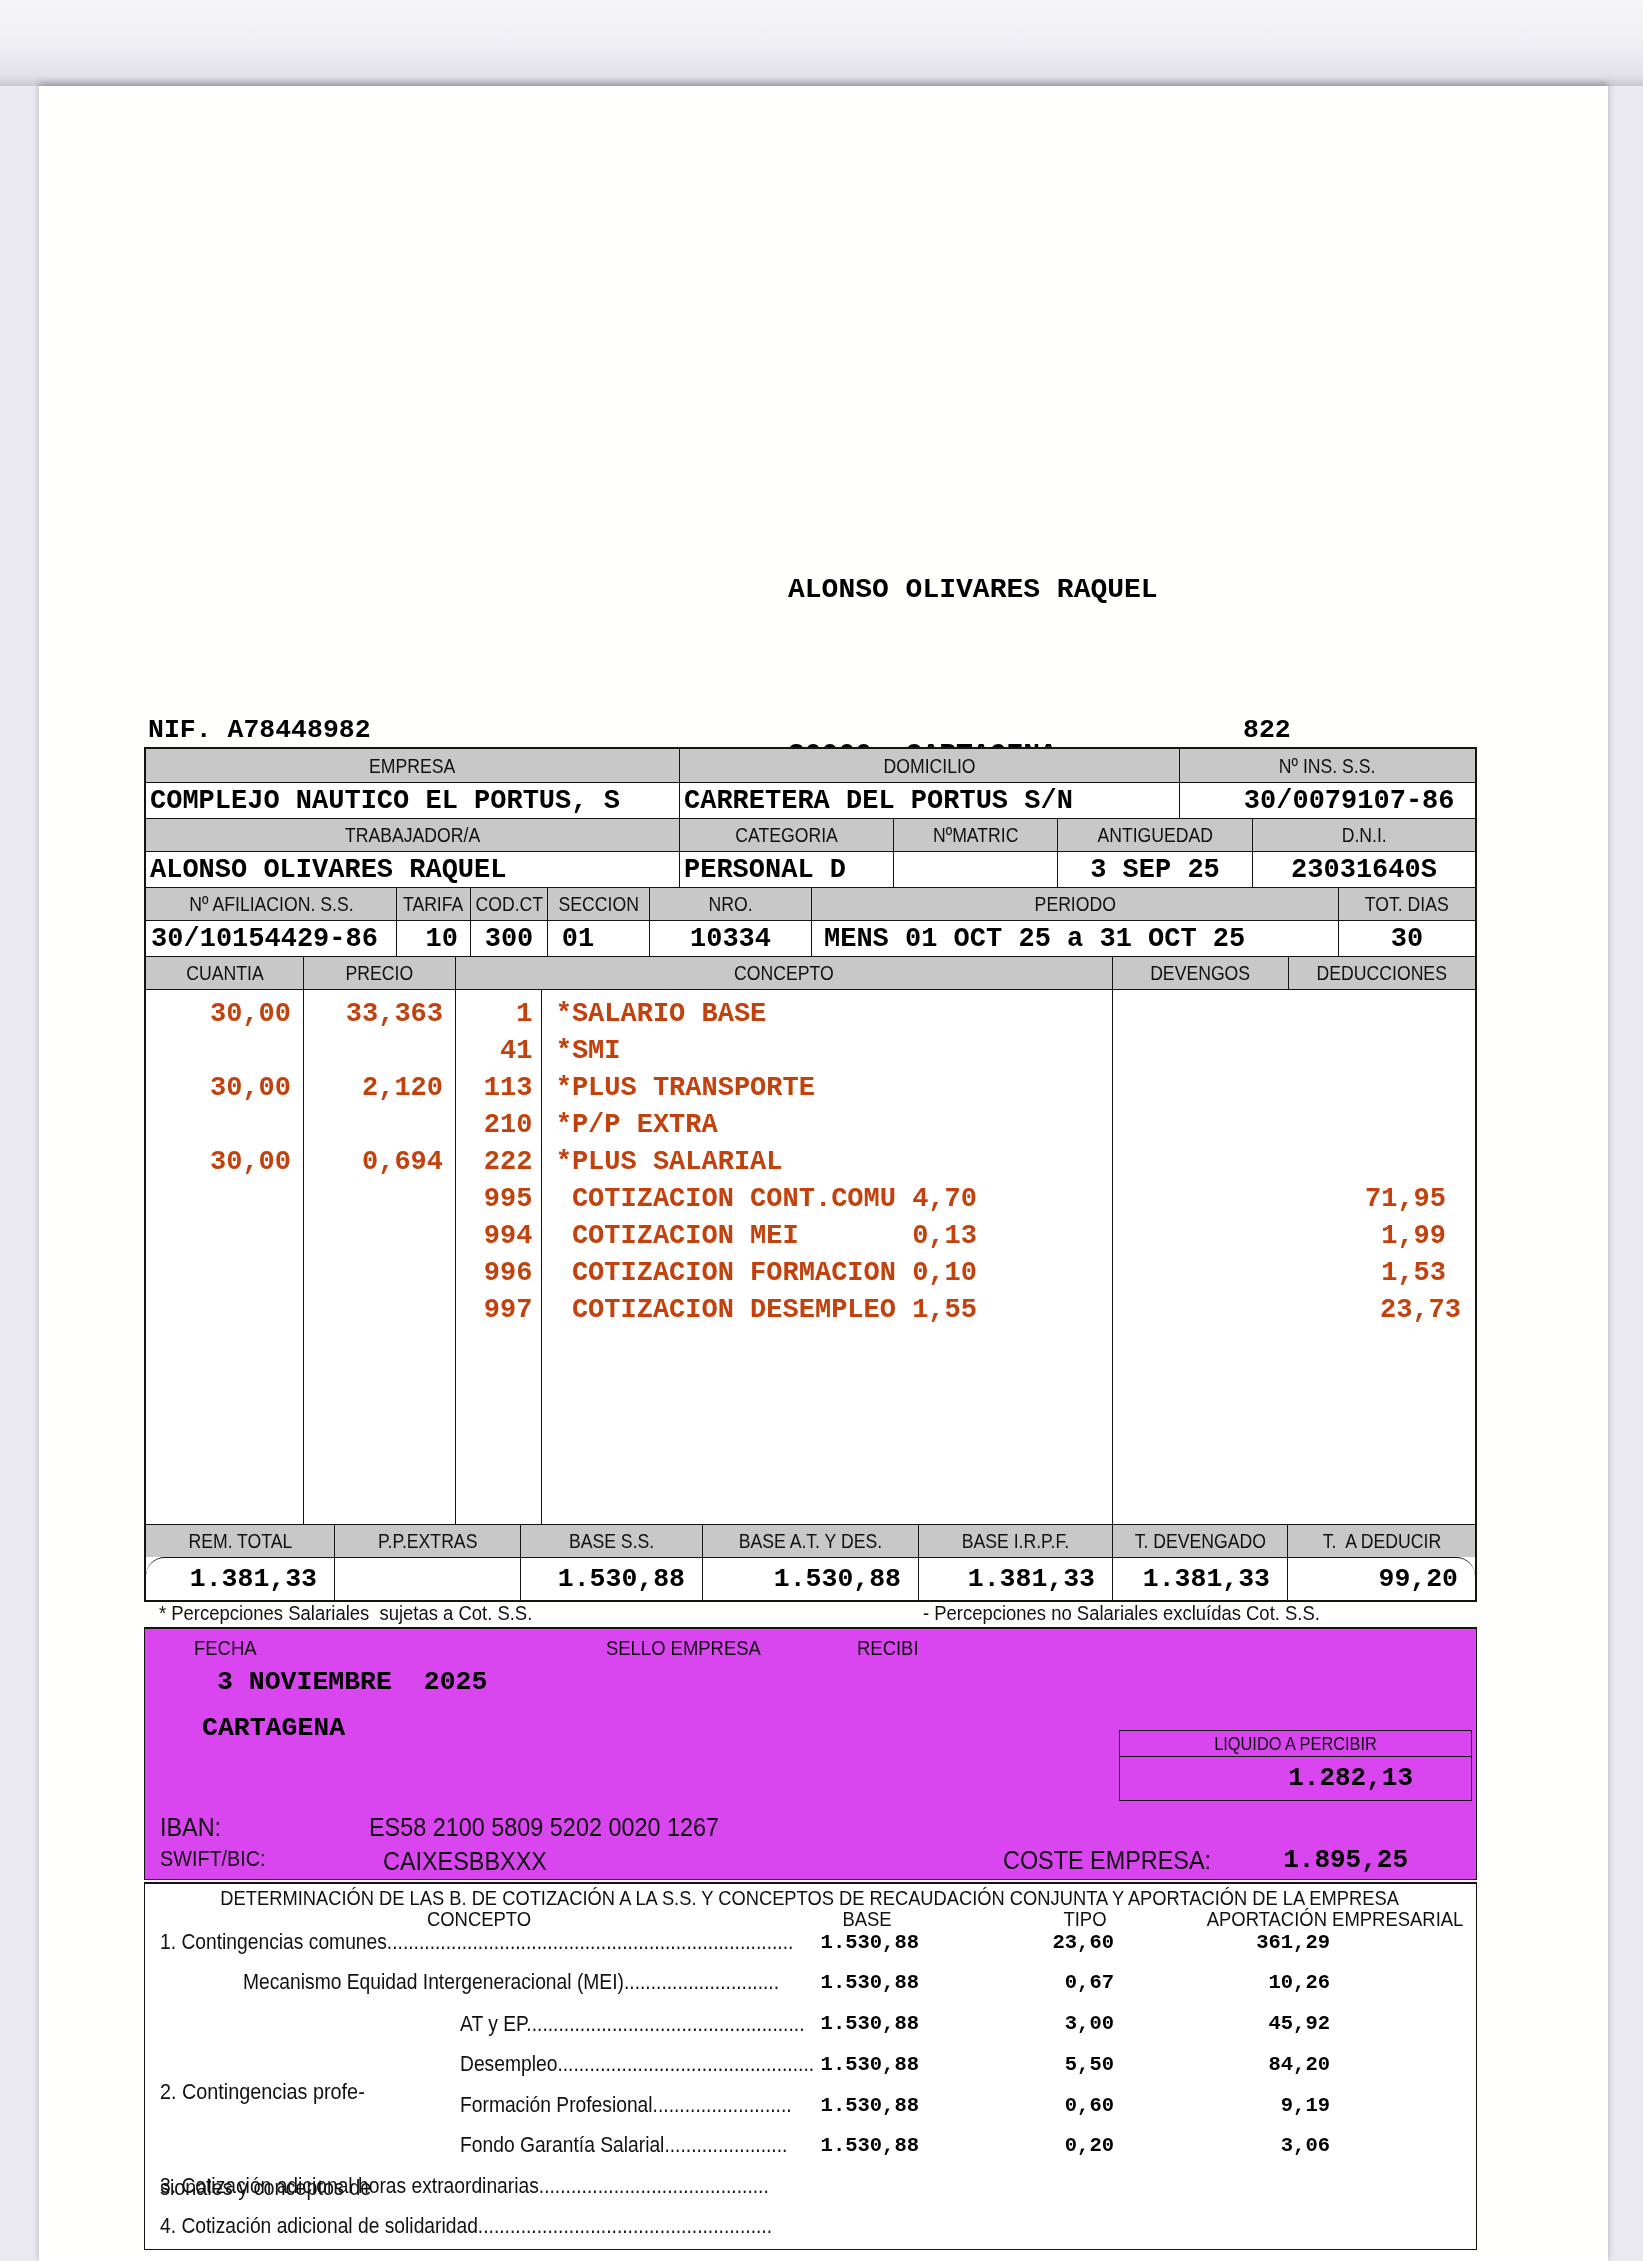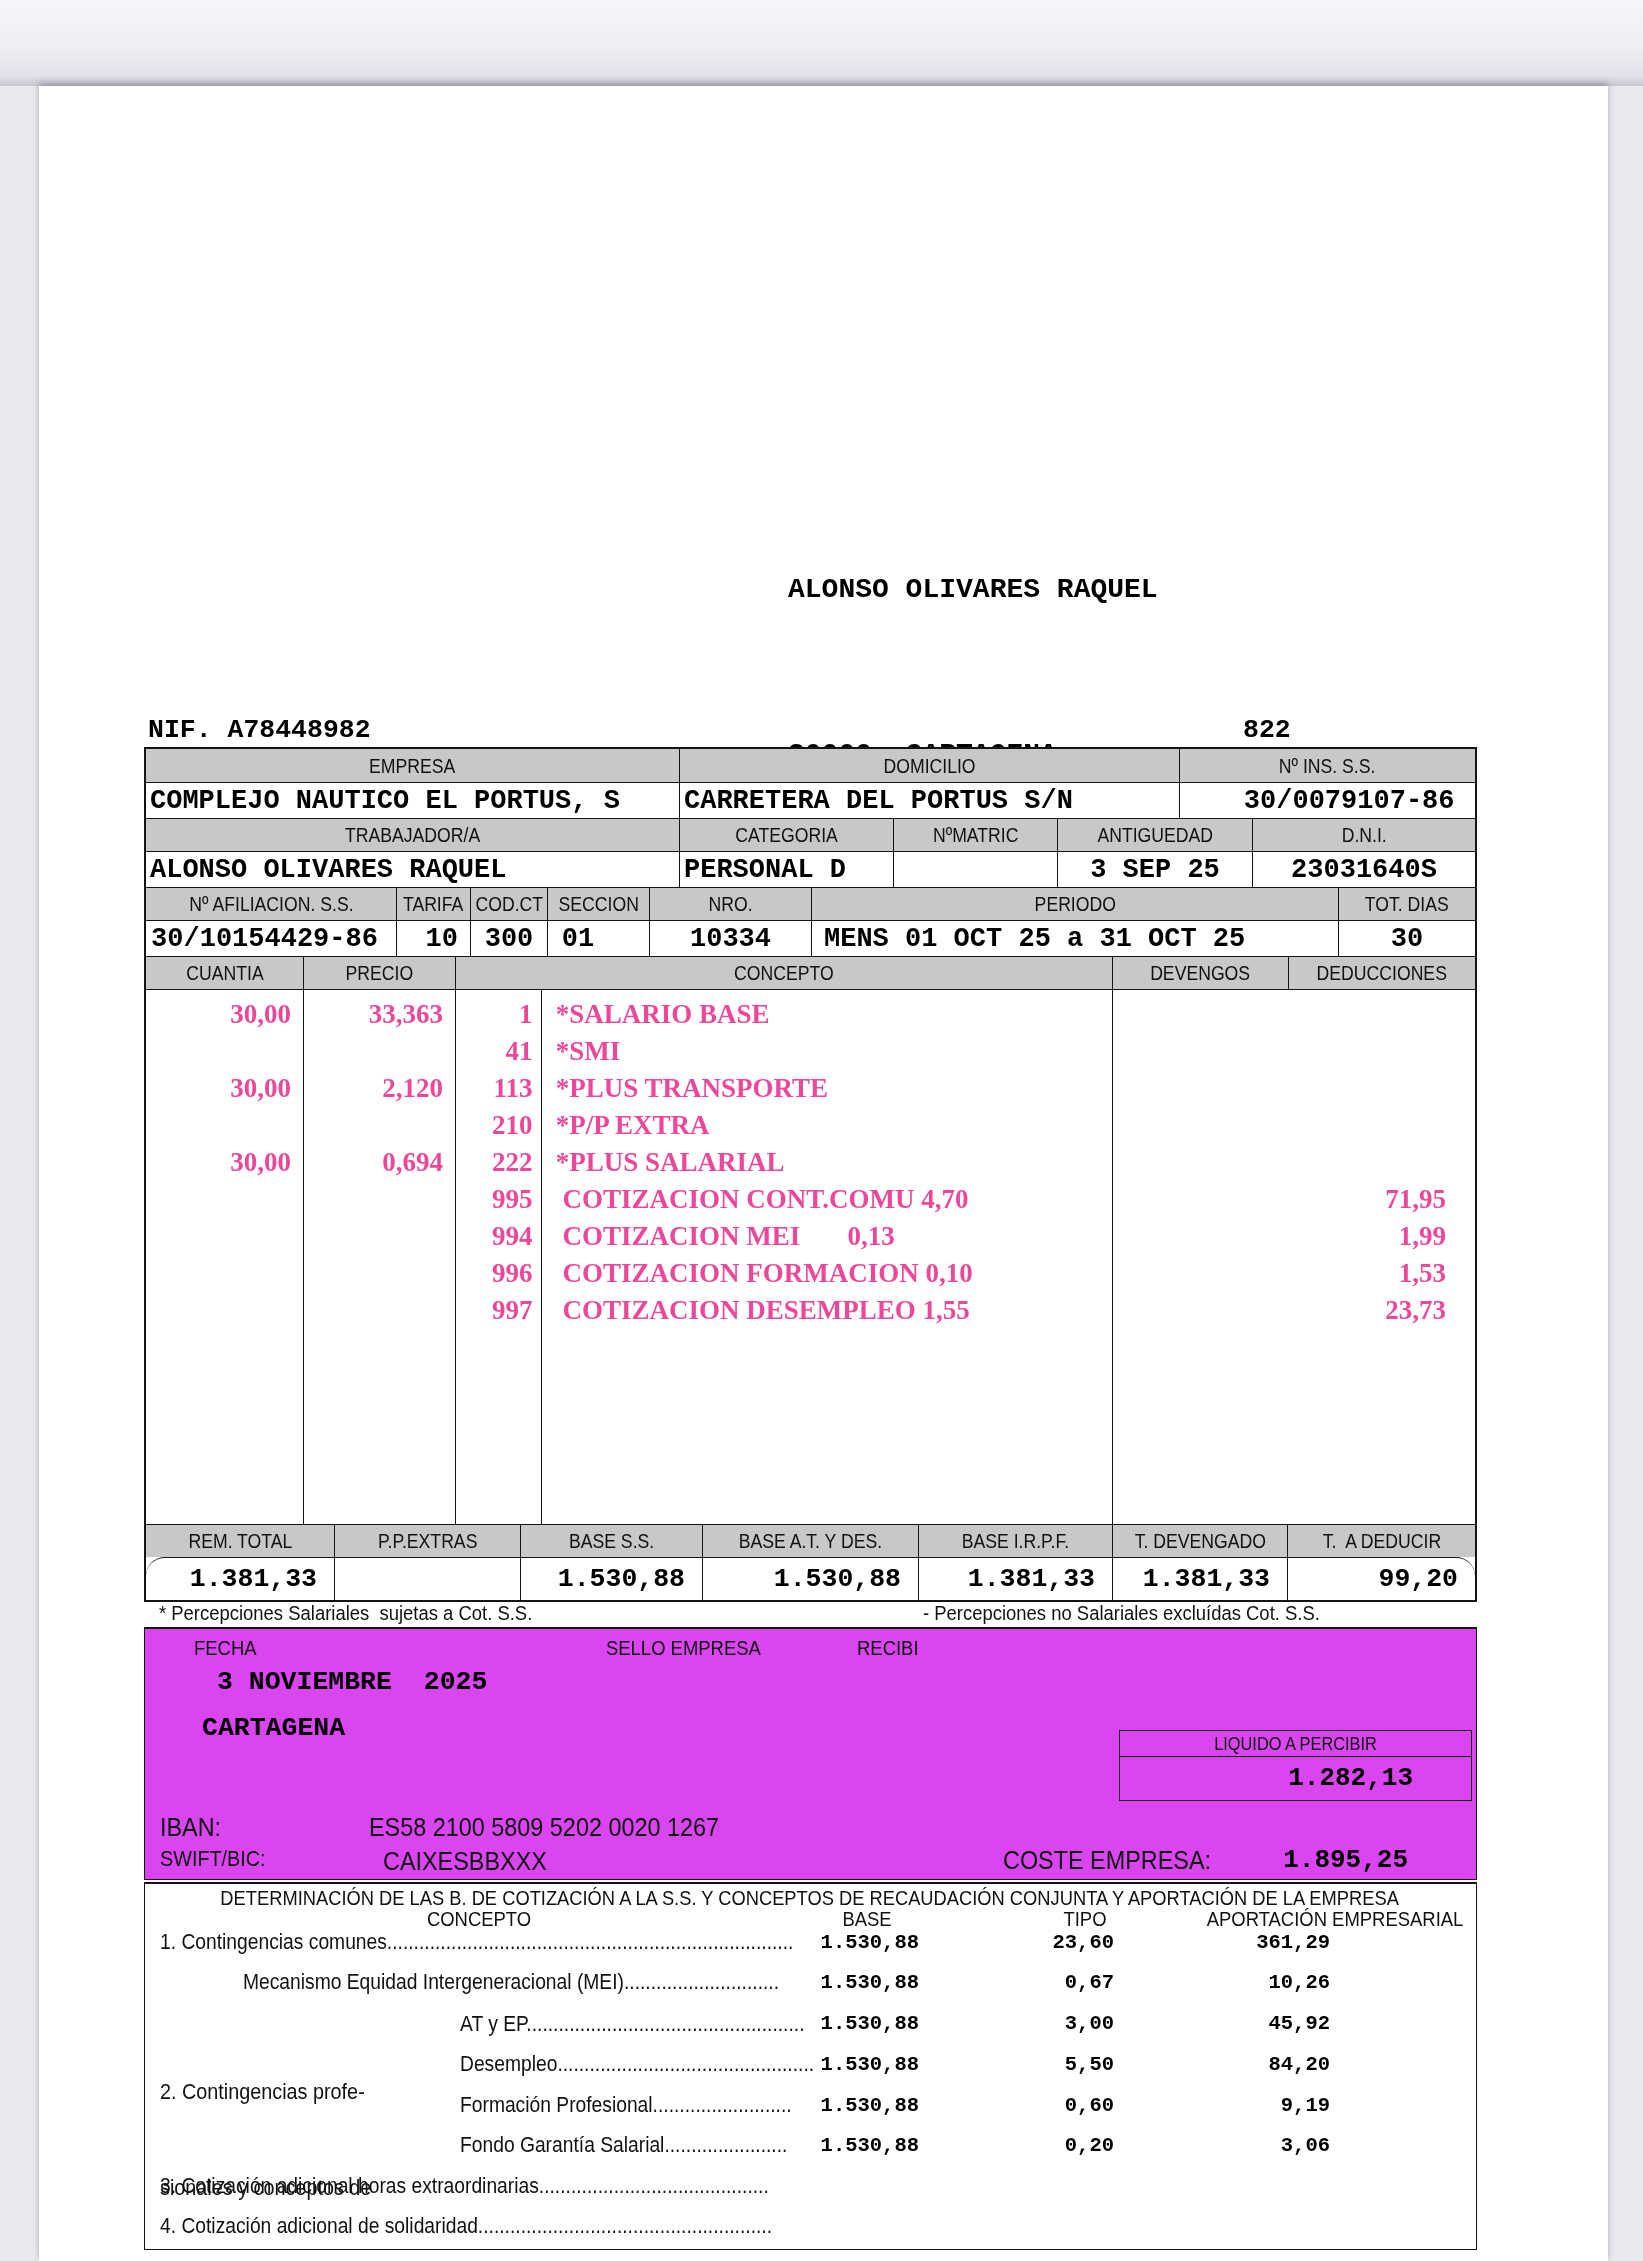--- a/index.html
+++ b/index.html
@@ -24,21 +24,21 @@
   .h42{height:36px;}
   .h50{height:43px;border-radius:19px;}
   .hc{display:flex;align-items:center;justify-content:center;font-size:20.5px;}
   .vm{font-size:27px;line-height:36px;}
   .tv{font-size:26.5px;line-height:43px;text-align:right;padding-right:17px;}
   .al{text-align:left;padding-left:4px;}
   .ar{text-align:right;padding-right:12px;}
   .ac{text-align:center;}
   .hbody{height:535px;}
   .bc{padding-top:6px;}
-  .bl{height:37px;line-height:37px;font-size:27px;font-family:Liberation Serif, serif;font-weight:700;color:#ec4899;white-space:pre;}
+  .bl{height:37px;line-height:37px;font-size:27px;font-family:Liberation Mono, monospace;font-weight:700;color:#c2410c;white-space:pre;}
   .fnote{font-size:20.5px;}
   
   .box1{position:absolute;left:105px;top:1541px;width:1333px;height:253px;border:1.7px solid #141414;border-top-width:2.6px;background:#d946ef;}
   .box2{position:absolute;left:105px;top:1796px;width:1333px;height:368px;border:1.7px solid #141414;border-top-width:2.6px;background:#fff;}
   .lbox{position:absolute;left:974px;top:101px;width:353px;border:1.7px solid #141414;}
   .lbox .lab{height:26px;border-bottom:1.7px solid #141414;display:flex;align-items:center;justify-content:center;font-size:19px;}
   .lbox .val{height:43px;line-height:43px;text-align:right;padding-right:58px;font-size:26px;}
   .b2lab{font-size:21.4px;}
   .b2num{position:absolute;width:171px;text-align:right;font-size:20.5px;}
   .b2hdr{position:absolute;top:23px;font-size:20.5px;}
@@ -154,21 +154,21 @@
       </div>
       <div class="td bc" style="flex:1">
         <div class="bl ar" style="padding-right:29px"></div>
         <div class="bl ar" style="padding-right:29px"></div>
         <div class="bl ar" style="padding-right:29px"></div>
         <div class="bl ar" style="padding-right:29px"></div>
         <div class="bl ar" style="padding-right:29px"></div>
         <div class="bl ar" style="padding-right:29px">71,95</div>
         <div class="bl ar" style="padding-right:29px">1,99</div>
         <div class="bl ar" style="padding-right:29px">1,53</div>
-        <div class="bl ar" style="padding-right:29px">23,73</div>
+        <div class="bl ar" style="padding-right:14px">23,73</div>
       </div>
     </div>
 
     <div class="tr h38">
       <div class="td g hc sans" style="width:188px"><span class="cx">REM. TOTAL</span></div>
       <div class="td g hc sans" style="width:186px"><span class="cx">P.P.EXTRAS</span></div>
       <div class="td g hc sans" style="width:182px"><span class="cx">BASE S.S.</span></div>
       <div class="td g hc sans" style="width:216px"><span class="cx">BASE A.T. Y DES.</span></div>
       <div class="td g hc sans" style="width:194px"><span class="cx">BASE I.R.P.F.</span></div>
       <div class="td g hc sans" style="width:175px"><span class="cx">T. DEVENGADO</span></div>

